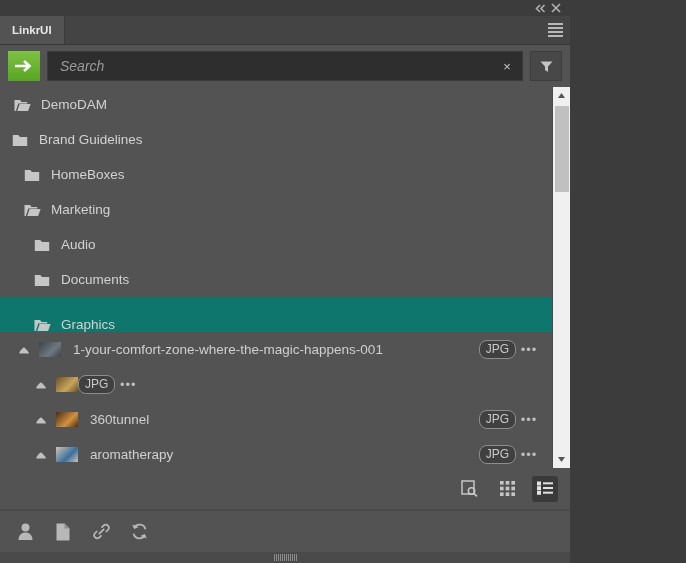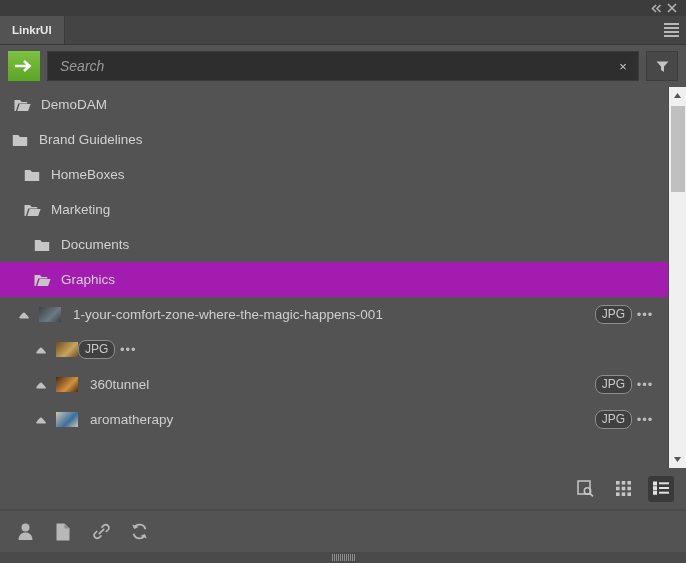--- a/index.html
+++ b/index.html
@@ -3,21 +3,21 @@
 <meta charset="utf-8">
 <style>
   * { box-sizing: border-box; margin: 0; padding: 0; }
   html, body {
     width: 686px; height: 563px;
     background: #3c3c3c;
     font-family: "Liberation Sans", sans-serif;
     overflow: hidden;
   }
   #app {
-    width: 686px; height: 563px;
+    width: 570px; height: 563px;
     position: relative;
     background: #535353;
     display: flex; flex-direction: column;
   }
 
   
   .titlebar {
     height: 16px; background: #3c3c3c;
     display: flex; align-items: center; justify-content: flex-end;
     padding-right: 6px; flex: 0 0 auto;
@@ -98,21 +98,21 @@
   }
   .rows {
     flex: 1 1 auto; overflow: hidden; position: relative;
   }
 
   .row {
     height: 35px; display: flex; align-items: center;
     padding-right: 10px; cursor: default;
     color: #d2d2d2; font-size: 13.5px;
   }
-  .row.selected { background: #a21caf; }
+  .row.selected { background: #0f766e; align-items: flex-end; }
 
   .folder-icon { flex: 0 0 auto; display: flex; align-items: center; }
   .row-label { white-space: nowrap; overflow: hidden; }
 
   
   .filerow { height: 35px; display: flex; align-items: center; padding-right: 10px; cursor: default; }
   .cloud-icon { flex: 0 0 auto; width: 16px; display: flex; align-items: center; justify-content: center; }
   .thumb {
     width: 22px; height: 15px; flex: 0 0 auto; margin-left: 6px;
     background: #6d6a63; overflow: hidden; position: relative;
@@ -264,20 +264,28 @@
             <span class="row-label" style="margin-left: 10px; text-align: right;">HomeBoxes</span>
           </div>
           <div class="row" style="padding-left: 24px;">
             <span class="folder-icon">
               <svg width="17" height="14" viewBox="0 0 17 14">
                 <path d="M0.5 13 V2 H6 L7.6 4 H13.2 V5.6 H4.3 L1.8 13 Z" fill="#c6c6c6"></path>
                 <path d="M3.2 13 L5.7 5.9 H16.6 L14.1 13 Z" fill="#c6c6c6"></path>
               </svg>
             </span>
             <span class="row-label" style="margin-left: 10px;">Marketing</span>
+          </div>
+          <div class="row" style="padding-left: 34px;">
+            <span class="folder-icon">
+              <svg width="17" height="14" viewBox="0 0 17 14">
+                <path d="M0.8 13 V2 H6.3 L7.9 4 H15.2 V13 Z" fill="#c6c6c6"></path>
+              </svg>
+            </span>
+            <span class="row-label" style="margin-left: 10px;">Audio</span>
           </div>
           <div class="row" style="padding-left: 34px;">
             <span class="folder-icon">
               <svg width="17" height="14" viewBox="0 0 17 14">
                 <path d="M0.8 13 V2 H6.3 L7.9 4 H15.2 V13 Z" fill="#c6c6c6"></path>
               </svg>
             </span>
             <span class="row-label" style="margin-left: 10px;">Documents</span>
           </div>
           <div class="row selected" style="padding-left: 34px;">

